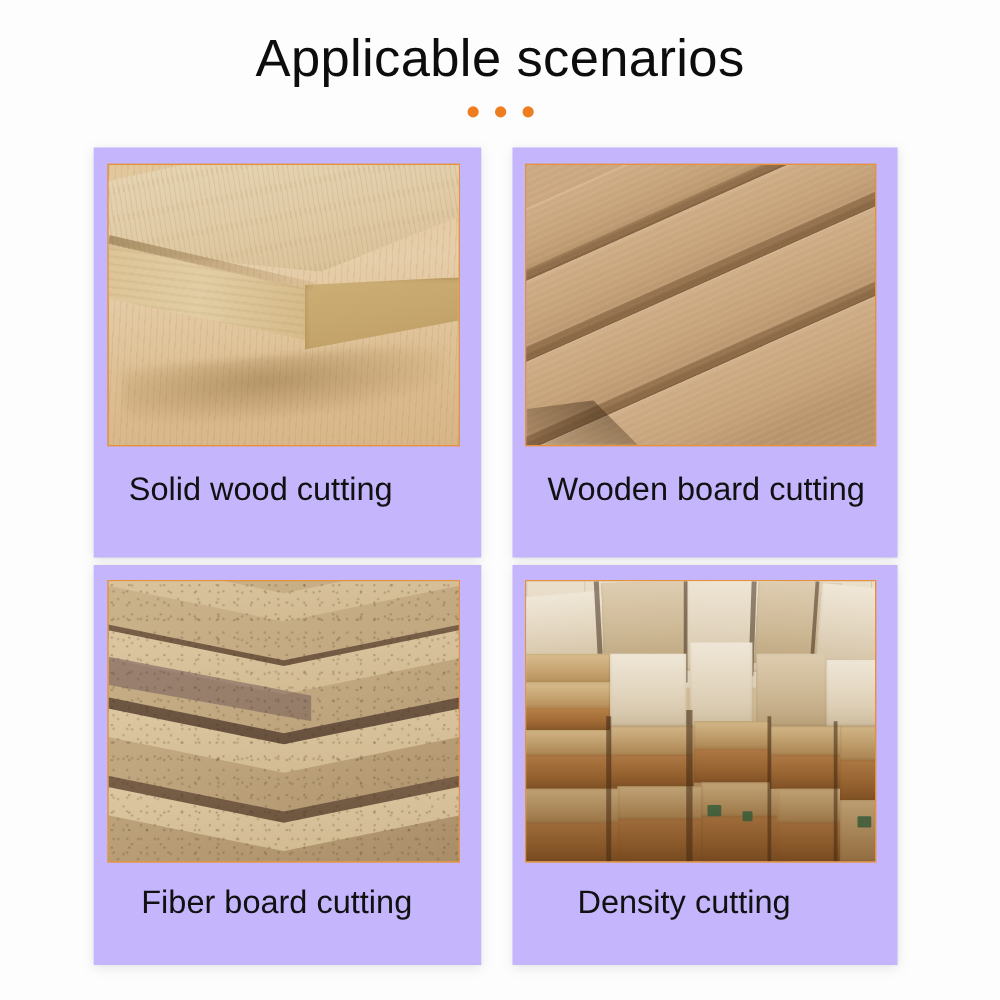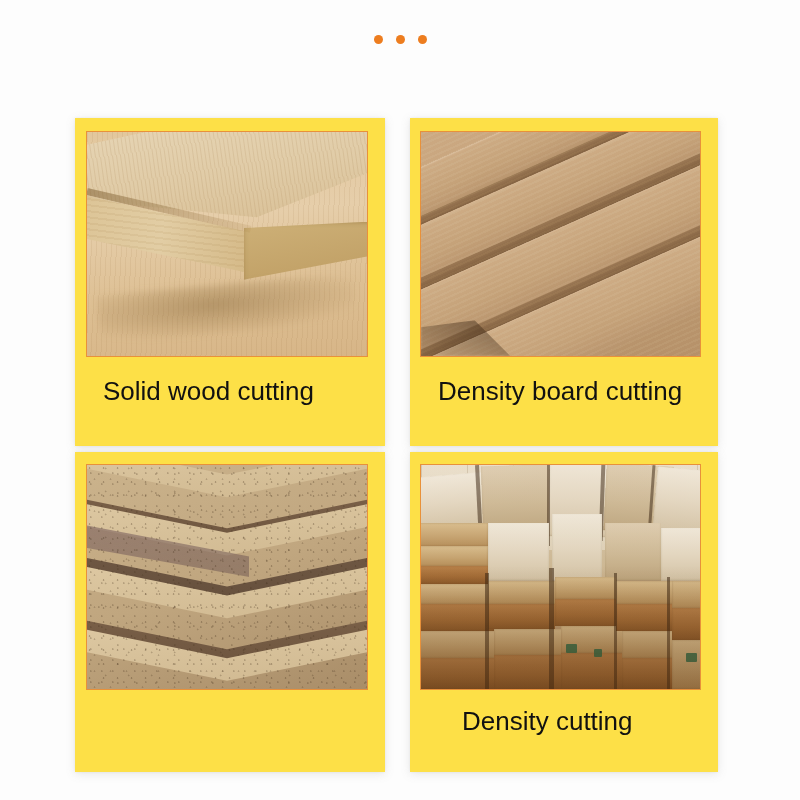--- a/index.html
+++ b/index.html
@@ -52,21 +52,21 @@
   
   .card-grid {
     position: absolute;
     left: 75px;
     top: 118px;
     width: 650px;
     height: 660px;
   }
   .card {
     position: absolute;
-    background: #fde047;
+    background: #c4b5fd;
     box-shadow: 0 2px 9px rgba(120,120,120,0.17), 0 0 2px rgba(150,150,150,0.12);
     box-sizing: border-box;
     overflow: hidden;
   }
   .card.c1 { left: 0px;   top: 0px;   width: 310px; height: 328px; }
   .card.c2 { left: 335px; top: 0px;   width: 308px; height: 328px; }
   .card.c3 { left: 0px;   top: 334px; width: 310px; height: 320px; }
   .card.c4 { left: 335px; top: 334px; width: 308px; height: 320px; }
 
   .card-media {
@@ -292,20 +292,21 @@
   }
   .p4-shade {
     position: absolute; inset: 0;
     background: linear-gradient(180deg, rgba(255,255,255,0.05) 0%, rgba(80,50,20,0.0) 45%, rgba(80,45,15,0.35) 100%);
   }
 </style>
 </head>
 <body>
 
 <div class="page-header">
+  <div class="page-title">Applicable scenarios</div>
   <div class="dot-row">
     <span class="dot"></span>
     <span class="dot"></span>
     <span class="dot"></span>
   </div>
 </div>
 
 <div class="card-grid">
 
   <div class="card c1">
@@ -330,21 +331,21 @@
         <div class="band edge b1e"></div>
         <div class="band face b2"></div>
         <div class="band edge b2e"></div>
         <div class="band face b3"></div>
         <div class="band edge b3e"></div>
         <div class="band face b4"></div>
         <div class="p2-grain"></div>
         <div class="p2-dark"></div>
       </div>
     </div>
-    <div class="card-caption">Density board cutting</div>
+    <div class="card-caption">Wooden board cutting</div>
   </div>
 
   <div class="card c3">
     <div class="card-media">
       <div class="photo p3">
         <div class="p3-bg"></div>
 
         <div class="band-face cface" style="top:-10%;height:46%;"></div>
         <div class="band-edge cedge" style="top:14%;height:46%;"></div>
 
@@ -353,20 +354,21 @@
 
         <div class="band-face cface" style="top:44%;height:46%;"></div>
         <div class="band-edge cedge" style="top:68%;height:46%;"></div>
 
         <div class="band-face cface" style="top:72%;height:46%;"></div>
 
         <div class="p3-mauve"></div>
         <div class="p3-speckle"></div>
       </div>
     </div>
+    <div class="card-caption">Fiber board cutting</div>
   </div>
 
   <div class="card c4">
     <div class="card-media">
       <div class="photo p4">
         <div class="p4-bg"></div>
         <div class="p4-topwall"></div>
 
         <div class="plank" style="left:-4%;top:4%;width:36%;height:24%;transform:rotate(-5deg);"></div>
         <div class="plank dim" style="left:22%;top:0%;width:30%;height:30%;transform:rotate(-2deg);"></div>

